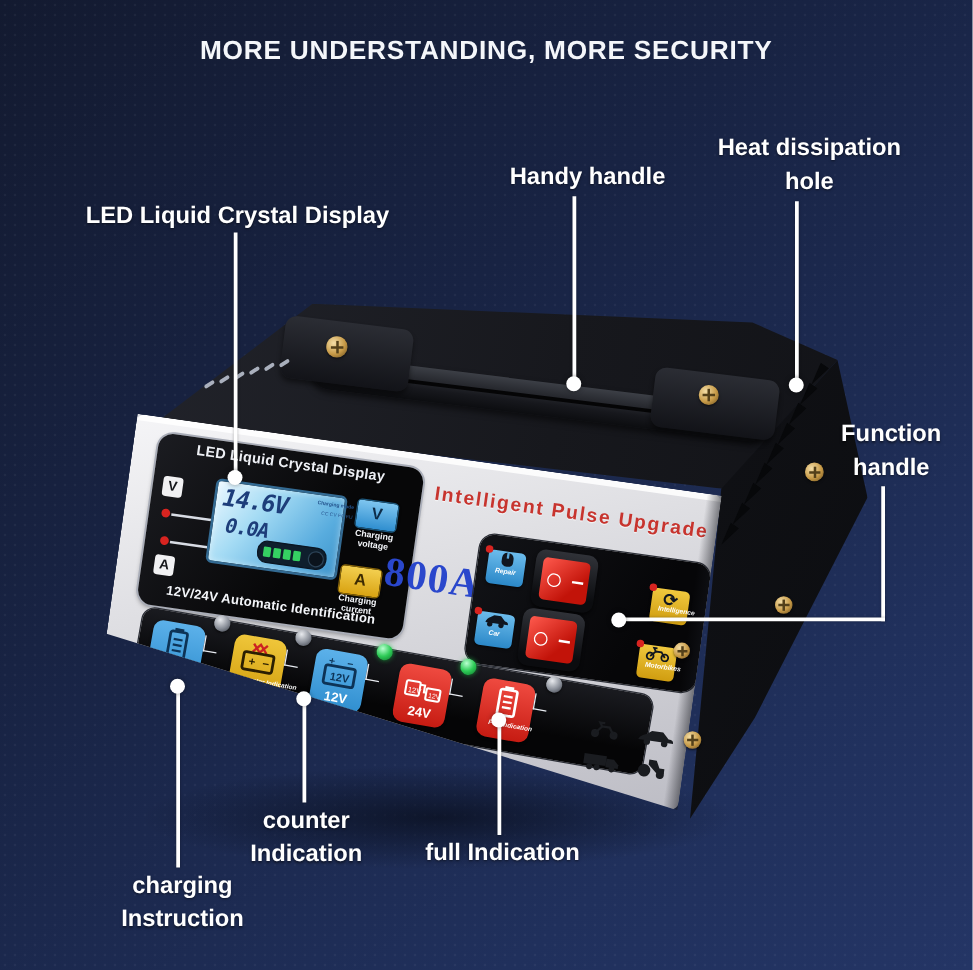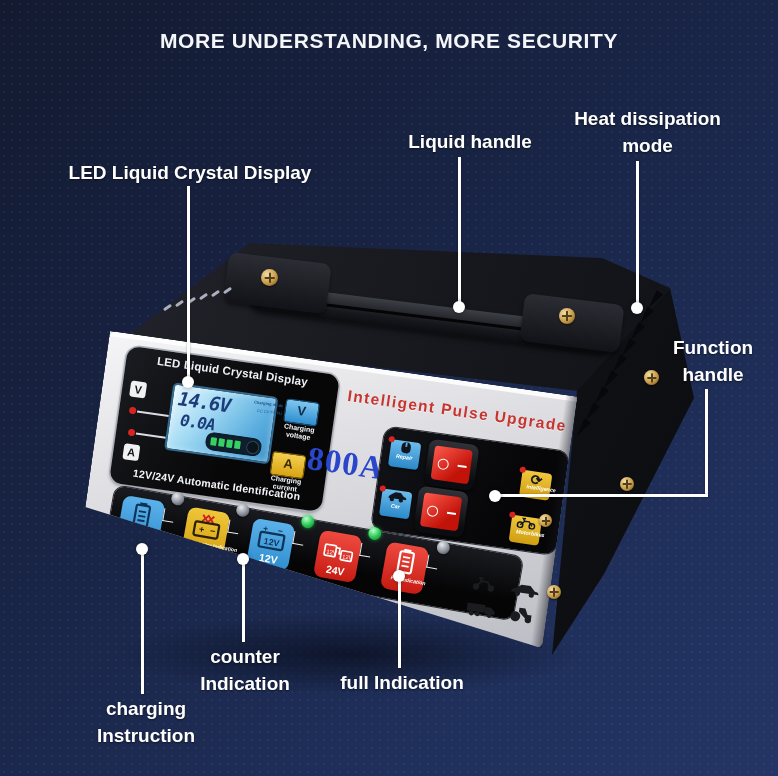--- a/index.html
+++ b/index.html
@@ -140,22 +140,22 @@
   .trace{border-left:1.5px solid #e9ecf2;border-bottom:1.5px solid #e9ecf2;width:10px;height:12px;z-index:2;}
   .vehicles{left:388px;top:188px;width:76px;height:48px;display:grid;grid-template-columns:1fr 1fr;gap:2px 6px;align-items:center;justify-items:center;}
   .vehicles svg{display:block;}
 </style>
 </head>
 <body>
 
 <div class="abs title">MORE UNDERSTANDING, MORE SECURITY</div>
 
 <div class="abs callout" style="left:35px;top:160px;width:310px;">LED Liquid Crystal Display</div>
-<div class="abs callout" style="left:390px;top:129px;width:160px;">Liquid handle</div>
-<div class="abs callout" style="left:555px;top:106px;width:185px;">Heat dissipation mode</div>
+<div class="abs callout" style="left:390px;top:129px;width:160px;">Handy handle</div>
+<div class="abs callout" style="left:555px;top:106px;width:185px;">Heat dissipation hole</div>
 <div class="abs callout" style="left:648px;top:335px;width:130px;">Function handle</div>
 <div class="abs callout" style="left:66px;top:696px;width:160px;">charging Instruction</div>
 <div class="abs callout" style="left:165px;top:644px;width:160px;">counter Indication</div>
 <div class="abs callout" style="left:322px;top:670px;width:160px;">full Indication</div>
 
 <div class="abs lead v" style="left:187px;top:186px;height:196px;"></div>
 <div class="abs dot" style="left:182px;top:376px;"></div>
 <div class="abs lead v" style="left:458px;top:157px;height:150px;"></div>
 <div class="abs dot" style="left:453px;top:301px;"></div>
 <div class="abs lead v" style="left:636px;top:161px;height:147px;"></div>

